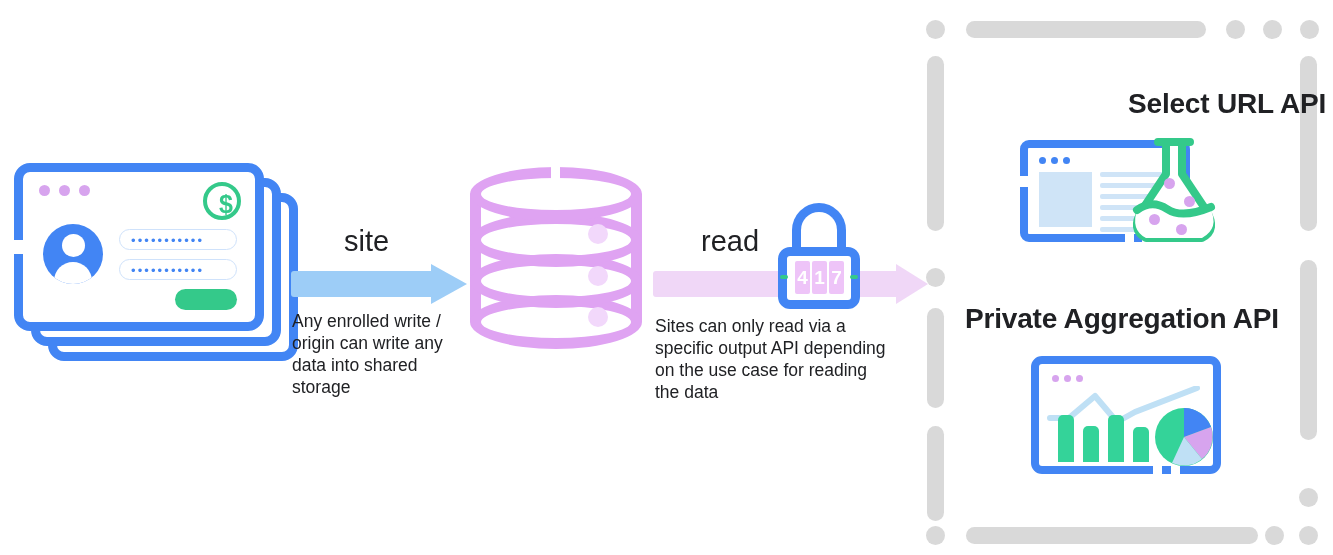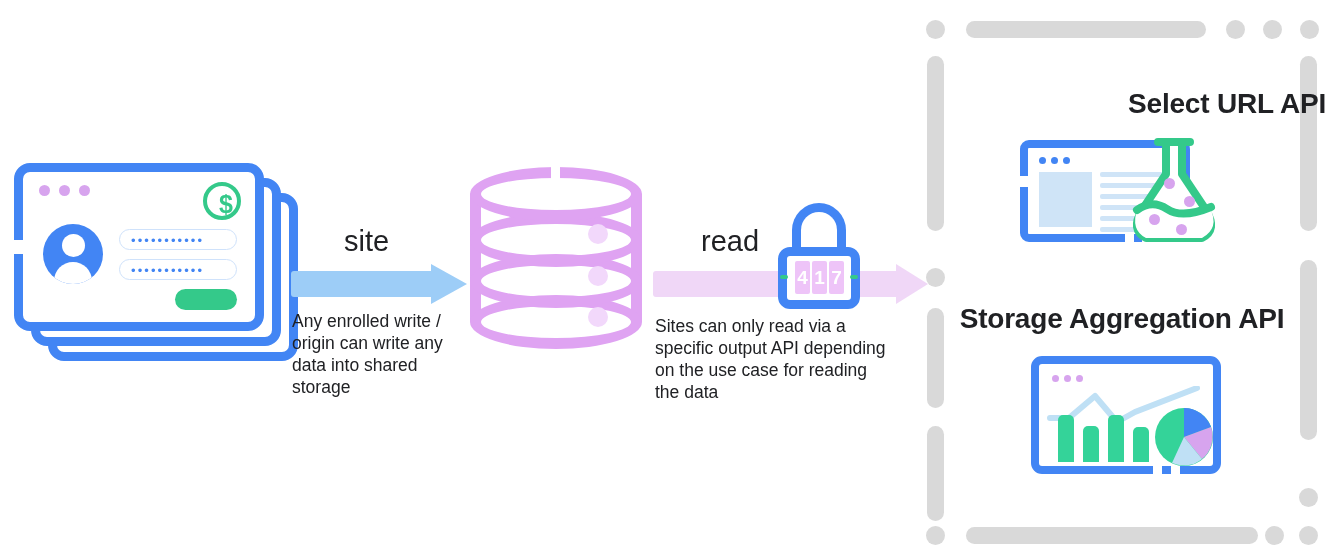--- a/index.html
+++ b/index.html
@@ -389,21 +389,21 @@
           </svg>
           <span class="flask-dot" style="left:42px; top:42px;"></span>
           <span class="flask-dot" style="left:62px; top:60px;"></span>
           <span class="flask-dot" style="left:27px; top:78px;"></span>
           <span class="flask-dot" style="left:54px; top:88px;"></span>
         </div>
       </div>
     </div>
 
     <div class="abs" style="left:0; top:295px; width:408px;">
-      <div class="heading" style="text-align:center; font-size:28px; width:408px;">Storage Aggregation API</div>
+      <div class="heading" style="text-align:center; font-size:28px; width:408px;">Private Aggregation API</div>
 
       <div class="abs" style="left:113px; top:53px; width:190px; height:118px;">
         <div class="mini-win" style="left:0; top:0; width:190px; height:118px; border-radius:11px;">
           <div class="mini-dots" style="left:13px; top:11px;">
             <i style="background:#d7a4ee;"></i>
             <i style="background:#d7a4ee;"></i>
             <i style="background:#d7a4ee;"></i>
           </div>
 
           <svg width="175" height="45" style="position:absolute; left:6px; top:22px;">

